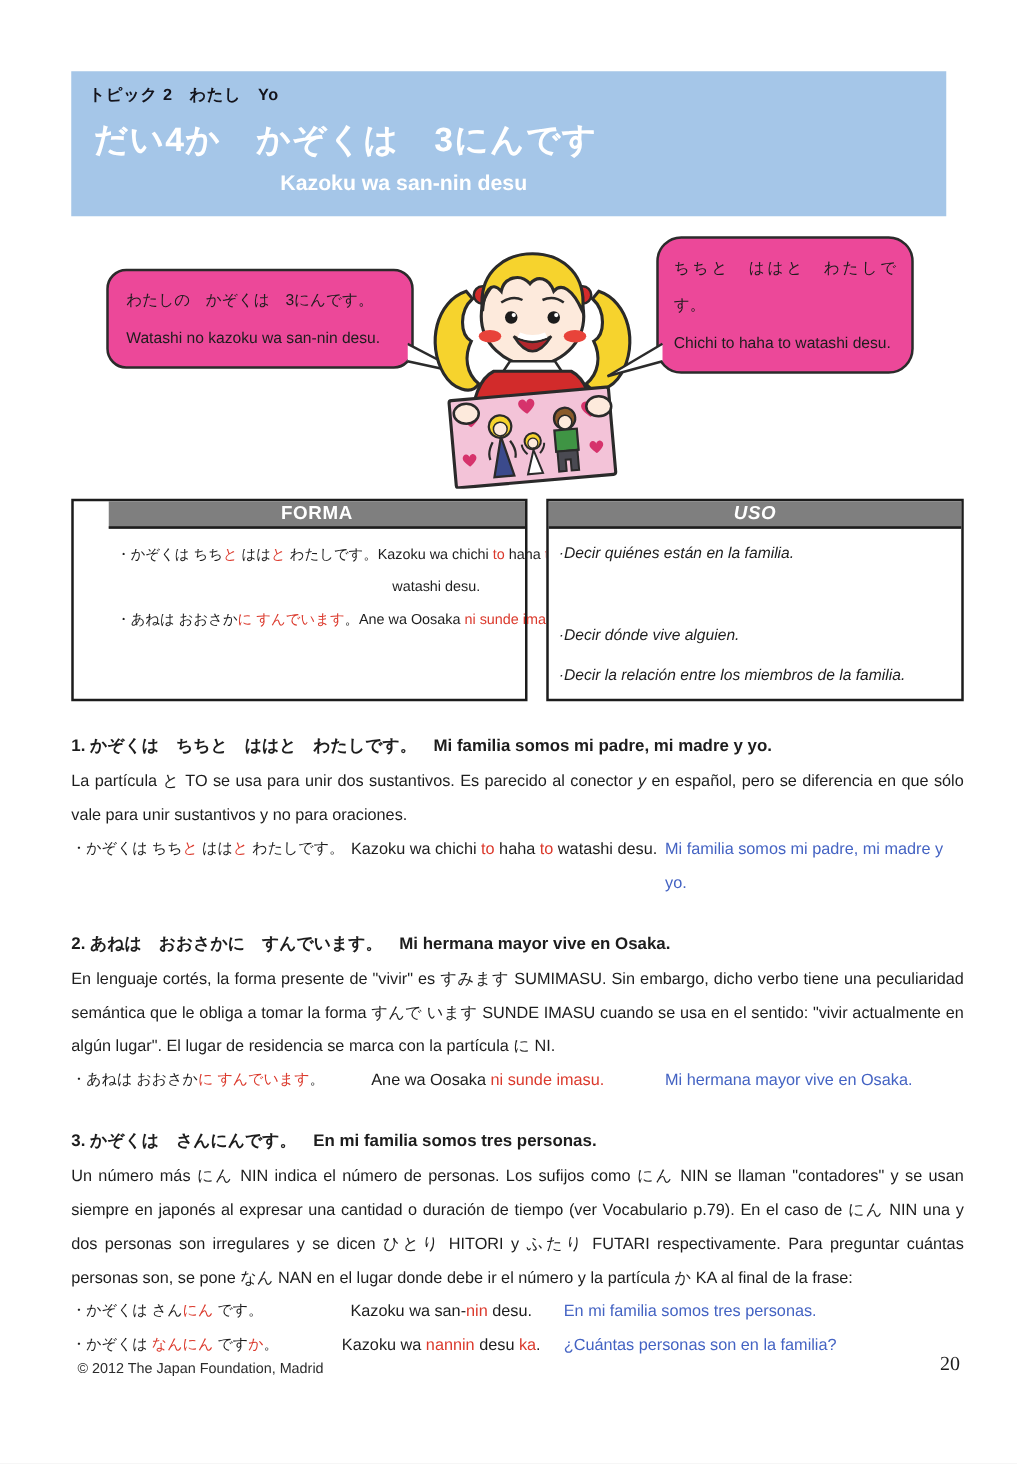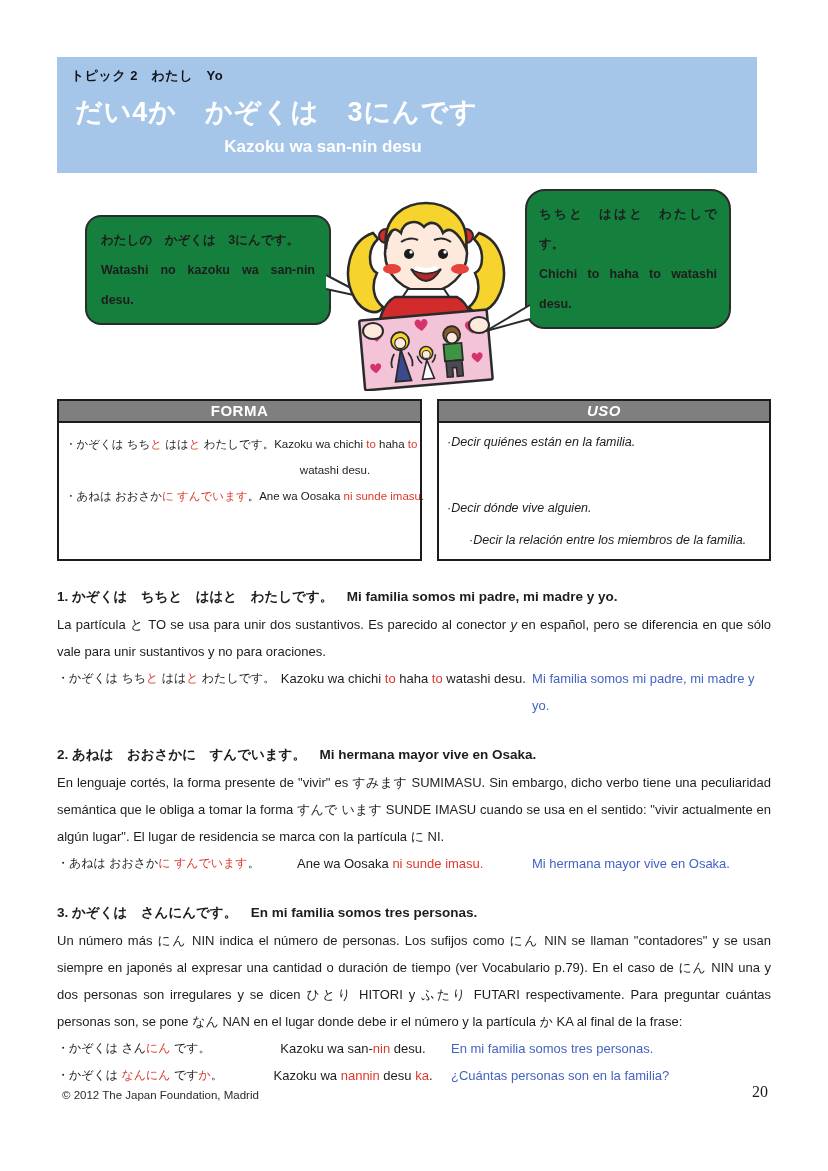--- a/index.html
+++ b/index.html
@@ -13,49 +13,49 @@
 
   
   .header { width:700px; height:116px; background:var(--header_bg,#a5c6e8); }
   .topic  { padding:10px 0 0 14px; font-size:13px; font-weight:bold; color:#14141c; letter-spacing:.5px; }
   .title  { padding:9px 0 0 18px; font-size:27px; font-weight:bold; color:#ffffff; letter-spacing:1px; }
   .subtitle { margin:7px 0 0 150px; width:232px; text-align:center; font-size:17px; font-weight:bold; color:#ffffff; }
 
   
   .scene { position:relative; height:226px; }
   .bubble {
-    position:absolute; background:#15803d; border:2px solid #2b2b2b; border-radius:20px;
-    font-size:12.5px; line-height:30px; padding:8px 14px; text-align:justify;font-weight:bold;
+    position:absolute; background:#ec4899; border:2px solid #2b2b2b; border-radius:20px;
+    font-size:12.5px; line-height:30px; padding:8px 14px; text-align:justify;
   }
   .bubble-left  { left:28px;  top:42px; width:246px;border-radius:16px; }
   .bubble-right { left:468px; top:16px; width:206px; padding:8px 12px; }
   .bubble .jp { white-space:pre-wrap; }
   .tail { position:absolute; }
   .tail-left  { right:-45px; top:56px; }
   .tail-right { left:-43px;  bottom:-8px; }
   .girl { position:absolute; left:274px; top:6px; }
 
   
   .tables { display:flex; gap:15px; margin-top:0px; }
   .tbl { border:2px solid #1c1c1c; background:#fff; }
-  .tbl-forma { width:365px; }
+  .tbl-forma { width:365px;padding-left:28px; }
   .tbl-uso   { flex:1;font-style:italic; }
   .tbl-head {
     background:var(--bar_gray,#7f7f7f); color:#fff; font-weight:bold; text-align:center;
     font-size:15px; padding:1px 0 2px 0; border-bottom:2px solid #1c1c1c; letter-spacing:.5px;
   }
   .tbl-body { padding:8px 5px 8px 6px; font-size:11.5px; min-height:106px; }
   .f-row { display:flex; line-height:26px; }
   .f-jp  { white-space:pre; }
   .f-ro  { flex:1; text-align:right; white-space:pre; }
   .f-ro2 { text-align:center; padding-left:190px; line-height:26px; white-space:pre; }
   .uso-body { padding:9px 8px; font-size:12.5px; }
   .uso-item1 { line-height:20px; }
   .uso-item2 { margin-top:46px; line-height:20px; }
-  .uso-item3 { margin-top:12px; line-height:20px;margin-left:22px; }
+  .uso-item3 { margin-top:12px; line-height:20px; }
 
   
   .section { margin-top:25px; }
   .sec-head { font-size:13.5px; font-weight:bold; line-height:22px; white-space:pre-wrap; }
   .sec-body { margin-top:3px; font-size:13px; line-height:27px; text-align:justify; }
   .ex-row { display:flex; font-size:13px; line-height:27px; }
   .ex-jp { white-space:pre; font-size:12px; }
   .ex-ro { white-space:pre; }
   .ex-es { color:var(--accent_blue,#4463c3); }
   .s1 .ex-jp{ width:228px; } .s1 .ex-ro{ width:256px; }

